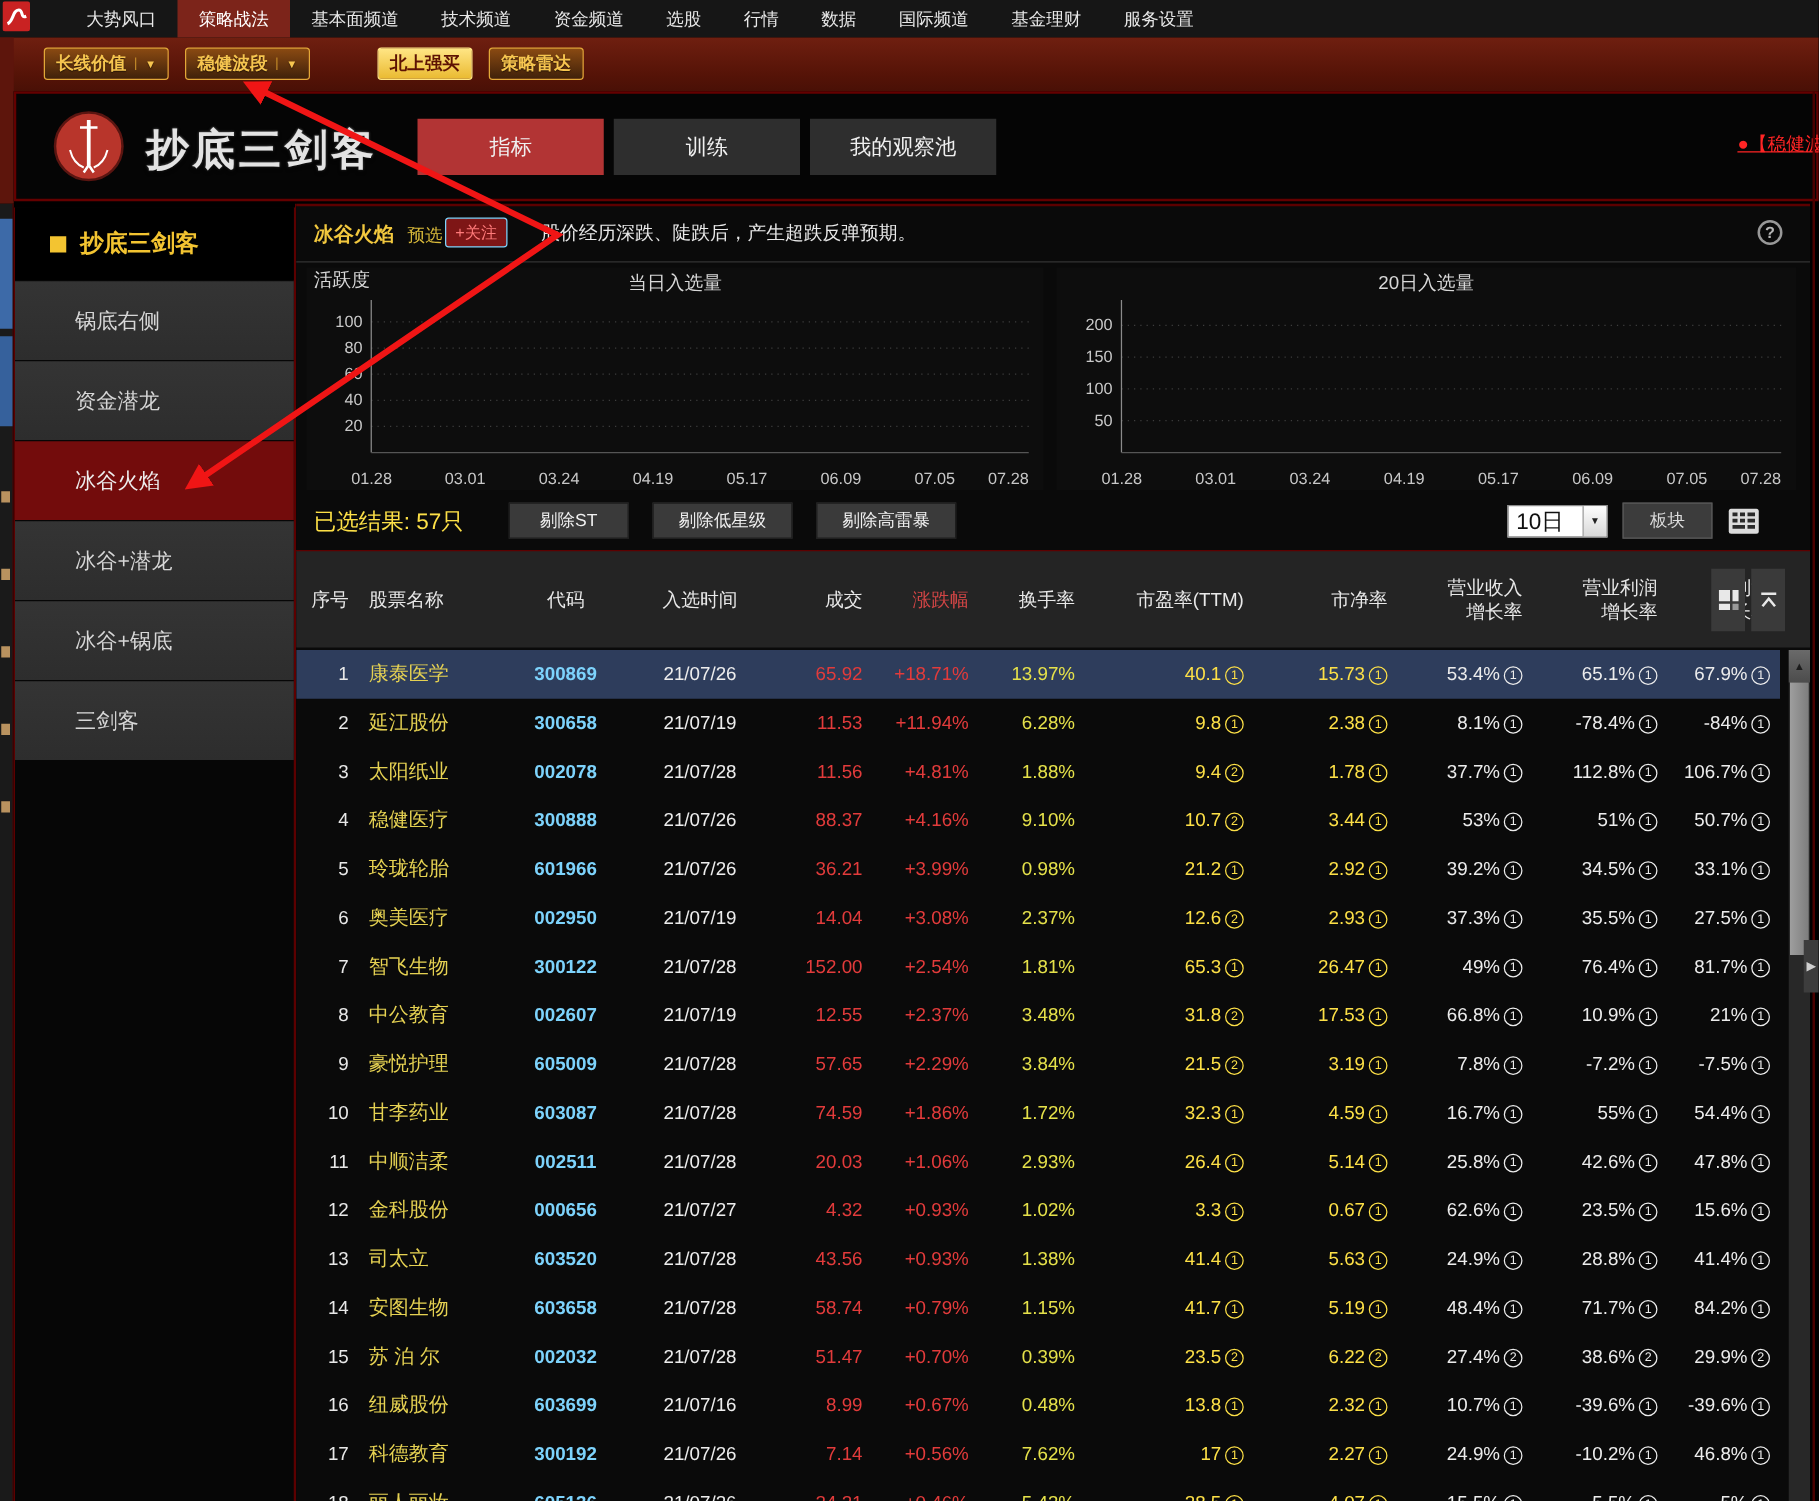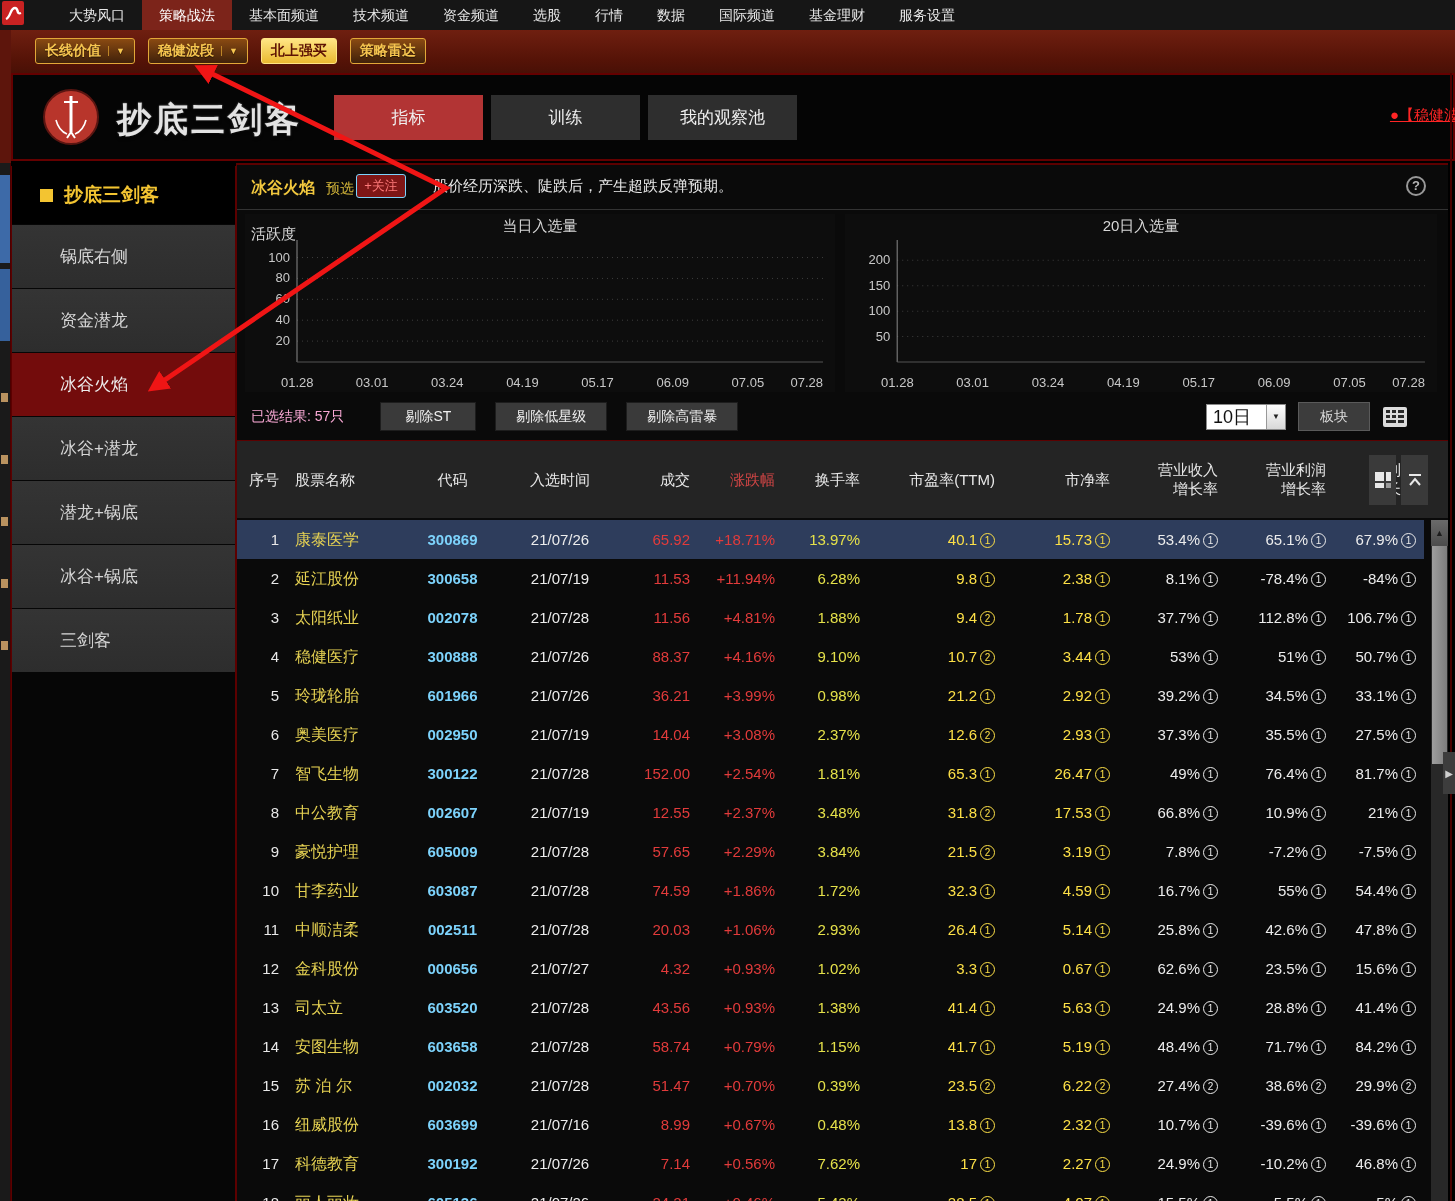--- a/index.html
+++ b/index.html
@@ -15,21 +15,21 @@
   .menu-item { color:#e8e8e8; font-size:14px; line-height:30px; padding:0 17px; cursor:pointer; white-space:nowrap; }
   .menu-item.active { background:#7c241a; color:#fff; }
 
   
   .quick-toolbar { position:absolute; left:0; top:30px; width:1455px; height:43px;
     background:linear-gradient(#6f1f10,#551307 70%,#491006); }
   .quick-buttons { display:flex; gap:13px; padding:8px 0 0 35px; }
   .qbtn { display:flex; align-items:center; height:26px; border-radius:3px; font-size:14px; font-weight:bold;
     padding:0 9px; cursor:pointer; text-shadow:0 1px 1px rgba(0,0,0,.6); }
   .qbtn.outline { border:1px solid #e2a838; background:linear-gradient(#8a4a12,#40210a); color:#f6c54f; }
-  .qbtn.solid { border:1px solid #ffe584; background:linear-gradient(#ffe584,#eaba31); color:#5d1203; text-shadow:none; }
+  .qbtn.solid { border:1px solid #ffe584; background:linear-gradient(#ffe584,#eaba31); color:#5d1203; text-shadow:none;margin-left:41px; }
   .qbtn .caret { font-size:9px; margin-left:7px; padding-left:7px; border-left:1px solid #bd8527; color:#f6c54f; }
 
   .left-margin { position:absolute; left:0; top:30px; width:11px; height:133px; background:#5d150c; }
   .left-sliver { position:absolute; left:0; top:163px; width:11px; bottom:0; background:#1a1a1a;
     border-right:1px solid #4a0000; }
   .left-sliver .blue1 { position:absolute; left:0; top:12px; width:10px; height:88px; background:#3d6aa8; }
   .left-sliver .blue2 { position:absolute; left:0; top:106px; width:10px; height:72px; background:#36619c; }
   .left-sliver .chip { position:absolute; left:1px; width:7px; height:9px; background:#b9925f; }
 
   
@@ -69,26 +69,26 @@
     line-height:22px; cursor:pointer; }
   .strategy-desc { position:absolute; left:196px; top:12px; color:#e9e9e9; font-size:15px; }
   .help-circ { position:absolute; right:22px; top:11px; width:20px; height:20px; border:2px solid #989898;
     border-radius:50%; color:#b5b5b5; font-size:13px; font-weight:bold; text-align:center; line-height:16px; cursor:pointer; }
 
   .charts-row { position:absolute; left:0; top:49px; width:100%; height:180px; }
   .chart-panel { position:absolute; top:0; height:178px; background:#0d0d0d; }
   .chart-panel.p0 { left:8px; width:590px; }
   .chart-panel.p1 { left:608px; width:592px; }
   .chart-title { position:absolute; top:3px; width:100%; text-align:center; color:#d8d8d8; font-size:15px; }
-  .chart-axis-label { position:absolute; top:11px; left:6px; color:#d8d8d8; font-size:15px; }
+  .chart-axis-label { position:absolute; top:1px; left:6px; color:#d8d8d8; font-size:15px; }
   .chart-svg { position:absolute; left:0; top:21px; width:100%; height:157px; }
 
   .results-row { position:absolute; left:0; top:231px; width:100%; height:41px; display:flex;
     align-items:center; padding:0 40px 0 14px; }
-  .results-summary { color:#f9a8d4; font-size:14px; margin-right:36px; white-space:nowrap; }
+  .results-summary { color:#fde047; font-size:18px; margin-right:36px; white-space:nowrap; }
   .filter-buttons { display:flex; gap:19px; }
   .fbtn { min-width:96px; height:29px; background:#3a3a3a; border:1px solid #1d1d1d; color:#f0f0f0;
     font-size:14px; display:flex; align-items:center; justify-content:center; padding:0 20px; cursor:pointer; }
   .results-right { margin-left:auto; display:flex; align-items:center; gap:12px; }
   .w-select { width:80px; height:26px; background:#fff; border:1px solid #8a8a8a; display:flex;
     align-items:center; cursor:pointer; }
   .w-select .val { flex:1; color:#111; font-size:18px; padding-left:6px; }
   .w-select .dd { width:19px; height:100%; background:linear-gradient(#fdfdfd,#d8d8d8);
     border-left:1px solid #999; color:#222; font-size:8px; display:flex; align-items:center; justify-content:center; }
   .sector-btn { width:72px; height:29px; background:#3c3c3c; border:1px solid #5a5a5a; color:#dcdcdc;
@@ -205,21 +205,20 @@
 <div class="sidebar">
   <div class="sidebar-header">
     <span class="bullet"></span>
     <span>抄底三剑客</span>
   </div>
   <div id="sidebar-items">
       <div class="side-item">锅底右侧</div>
       <div class="side-item">资金潜龙</div>
       <div class="side-item active">冰谷火焰</div>
       <div class="side-item">冰谷+潜龙</div>
-      <div class="side-item">潜龙+锅底</div>
       <div class="side-item">冰谷+锅底</div>
       <div class="side-item">三剑客</div>
     </div>
 </div>
 
 <div class="vline"></div>
 <div class="right-edge"></div>
 
 <div class="content">
 

